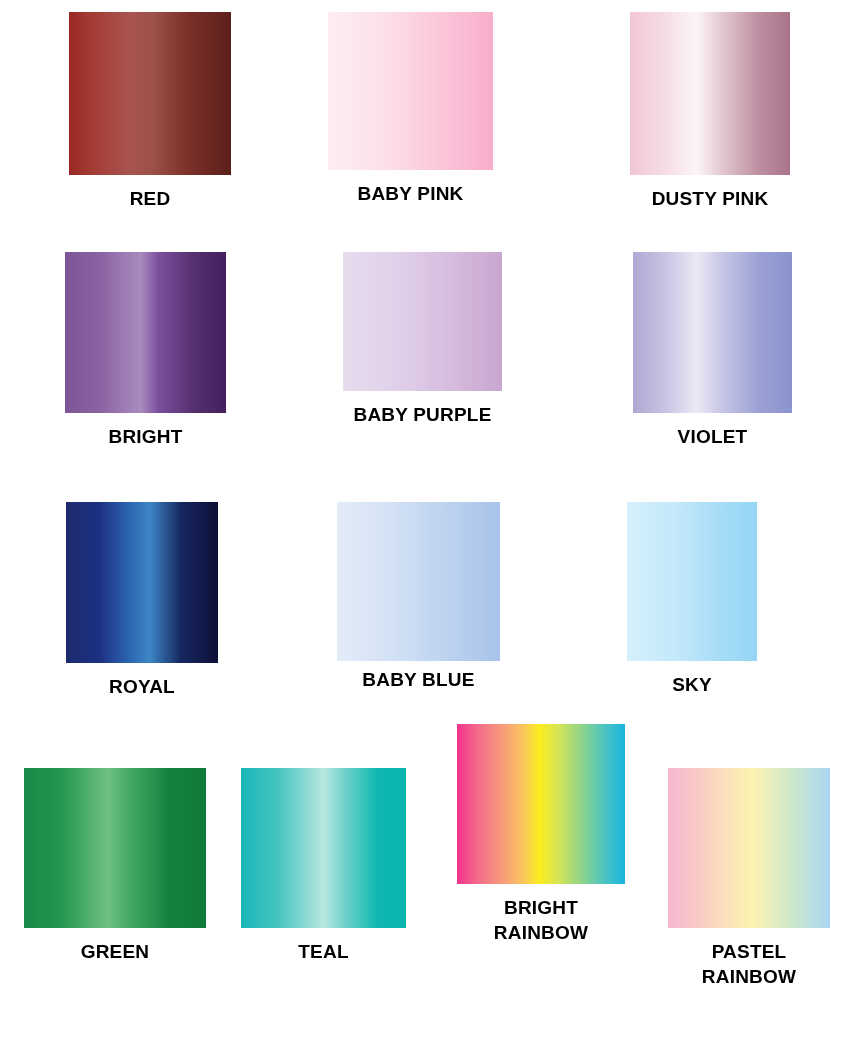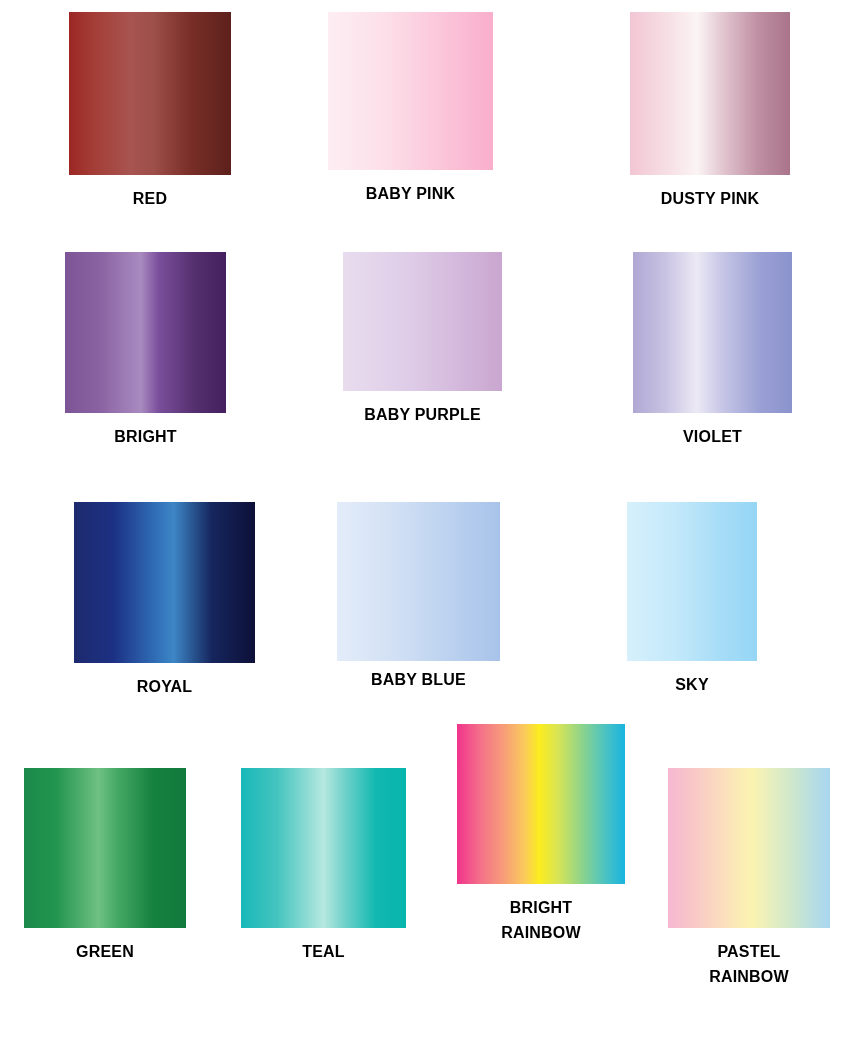--- a/index.html
+++ b/index.html
@@ -26,21 +26,21 @@
     align-items: center;
   }
   .swatch-chip {
     width: 100%;
     display: block;
   }
   .swatch-label {
     margin-top: 11px;
     font-family: "Liberation Sans", sans-serif;
     font-weight: bold;
-    font-size: 16px;
+    font-size: 19px;
     line-height: 25px;
     letter-spacing: 0.2px;
     color: #000000;
     text-align: center;
     white-space: pre-line;
   }
 </style>
 </head>
 <body>
 
@@ -62,33 +62,33 @@
       <div class="swatch-label" style="color: rgb(0, 0, 0);">BRIGHT</div>
     </div>
     <div class="swatch-cell" style="left: 343px; top: 252px; width: 159px;">
       <div class="swatch-chip" style="height: 139px; background: linear-gradient(90deg, rgb(232, 220, 238) 0%, rgb(223, 205, 232) 40%, rgb(212, 185, 220) 72%, rgb(201, 166, 207) 100%);"></div>
       <div class="swatch-label" style="color: rgb(0, 0, 0);">BABY PURPLE</div>
     </div>
     <div class="swatch-cell" style="left: 627px; top: 252px; width: 159px; padding-left: 6px;">
       <div class="swatch-chip" style="height: 161px; background: linear-gradient(90deg, rgb(176, 168, 212) 0%, rgb(200, 194, 226) 20%, rgb(236, 233, 245) 40%, rgb(199, 198, 230) 56%, rgb(154, 160, 212) 80%, rgb(139, 147, 206) 100%);"></div>
       <div class="swatch-label" style="color: rgb(0, 0, 0);">VIOLET</div>
     </div>
-    <div class="swatch-cell" style="left: 66px; top: 502px; width: 181px; margin-left: 8px;">
+    <div class="swatch-cell" style="left: 66px; top: 502px; width: 152px;">
       <div class="swatch-chip" style="height: 161px; background: linear-gradient(90deg, rgb(29, 42, 110) 0%, rgb(28, 49, 132) 22%, rgb(47, 107, 180) 44%, rgb(61, 134, 198) 55%, rgb(22, 38, 94) 76%, rgb(13, 16, 56) 100%);"></div>
       <div class="swatch-label" style="color: rgb(0, 0, 0);">ROYAL</div>
     </div>
     <div class="swatch-cell" style="left: 337px; top: 502px; width: 163px;">
       <div class="swatch-chip" style="height: 159px; background: linear-gradient(90deg, rgb(227, 236, 249) 0%, rgb(211, 225, 245) 34%, rgb(188, 210, 239) 68%, rgb(168, 195, 234) 100%);"></div>
       <div class="swatch-label" style="color: rgb(0, 0, 0); margin-top: 6px;">BABY BLUE</div>
     </div>
     <div class="swatch-cell" style="left: 627px; top: 502px; width: 130px;">
       <div class="swatch-chip" style="height: 159px; background: linear-gradient(90deg, rgb(214, 240, 252) 0%, rgb(196, 233, 250) 36%, rgb(168, 221, 247) 70%, rgb(149, 214, 245) 100%);"></div>
       <div class="swatch-label" style="color: rgb(0, 0, 0);">SKY</div>
     </div>
-    <div class="swatch-cell" style="left: 24px; top: 768px; width: 162px;">
+    <div class="swatch-cell" style="left: 24px; top: 768px; width: 182px;">
       <div class="swatch-chip" style="height: 160px; background: linear-gradient(90deg, rgb(27, 138, 74) 0%, rgb(34, 149, 79) 20%, rgb(111, 193, 130) 46%, rgb(67, 168, 99) 58%, rgb(21, 129, 63) 80%, rgb(17, 122, 60) 100%);"></div>
       <div class="swatch-label" style="color: rgb(0, 0, 0);">GREEN</div>
     </div>
     <div class="swatch-cell" style="left: 241px; top: 768px; width: 165px;">
       <div class="swatch-chip" style="height: 160px; background: linear-gradient(90deg, rgb(24, 184, 184) 0%, rgb(69, 196, 191) 22%, rgb(182, 232, 224) 50%, rgb(116, 211, 204) 62%, rgb(16, 184, 176) 82%, rgb(8, 181, 173) 100%);"></div>
       <div class="swatch-label" style="color: rgb(0, 0, 0);">TEAL</div>
     </div>
     <div class="swatch-cell" style="left: 457px; top: 724px; width: 168px;">
       <div class="swatch-chip" style="height: 160px; background: linear-gradient(90deg, rgb(240, 51, 140) 0%, rgb(244, 113, 138) 14%, rgb(247, 154, 122) 27%, rgb(250, 201, 92) 40%, rgb(251, 237, 30) 49%, rgb(216, 228, 85) 60%, rgb(143, 212, 138) 74%, rgb(76, 195, 194) 88%, rgb(25, 179, 224) 100%);"></div>
       <div class="swatch-label" style="color: rgb(0, 0, 0);">BRIGHT

